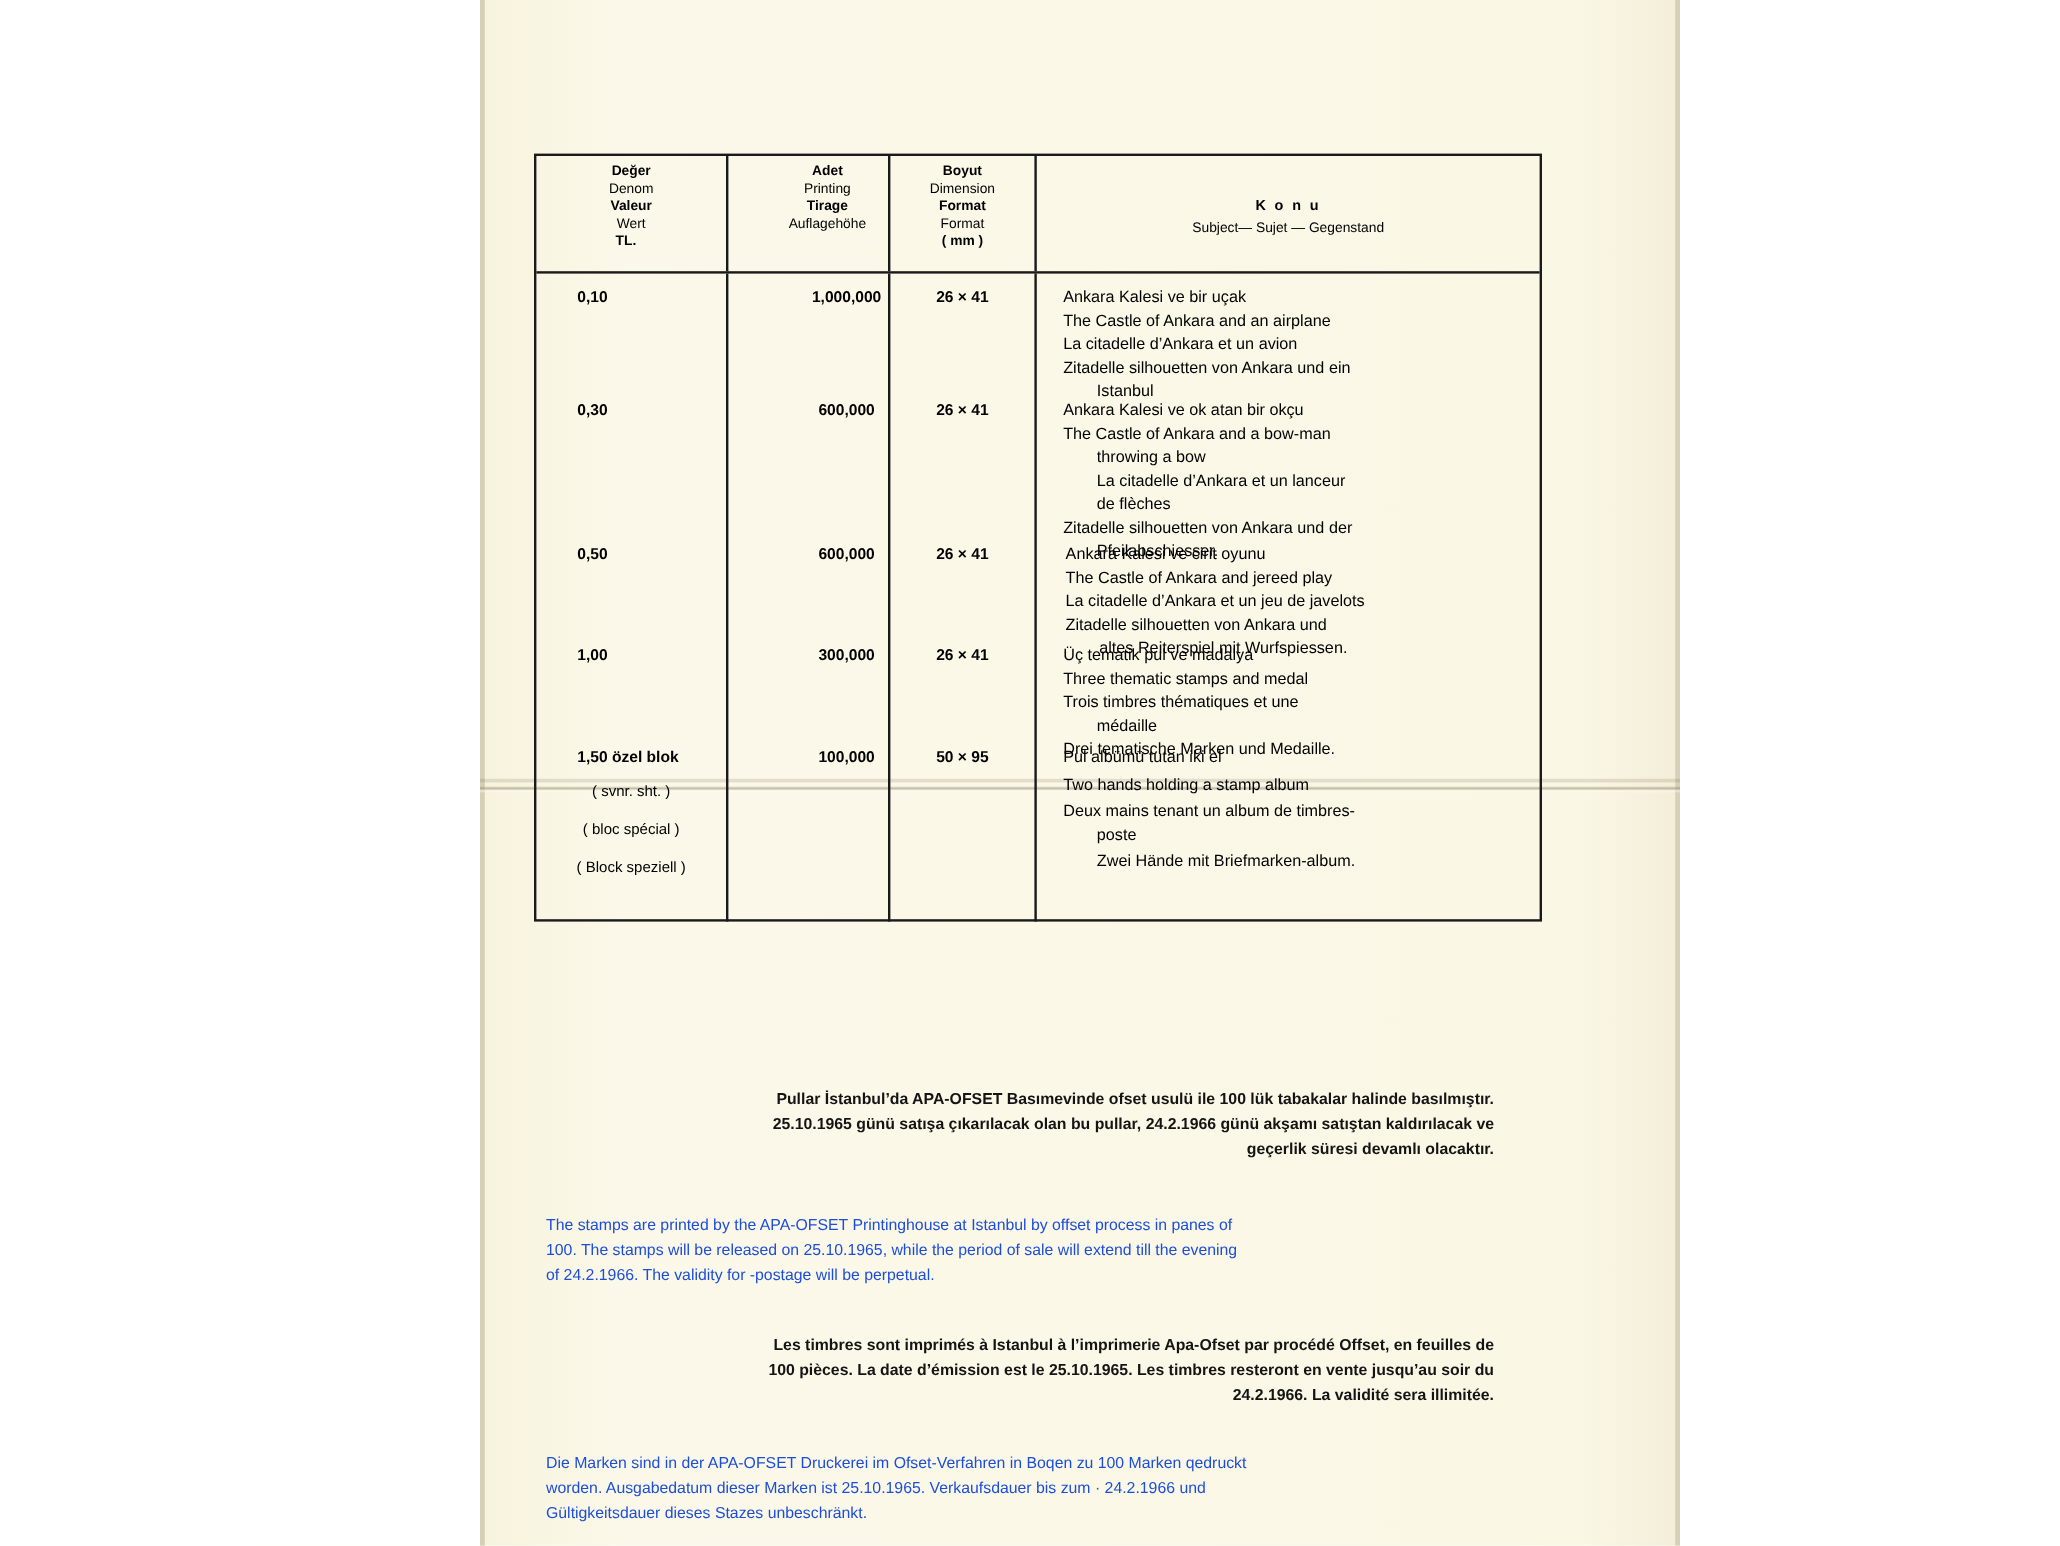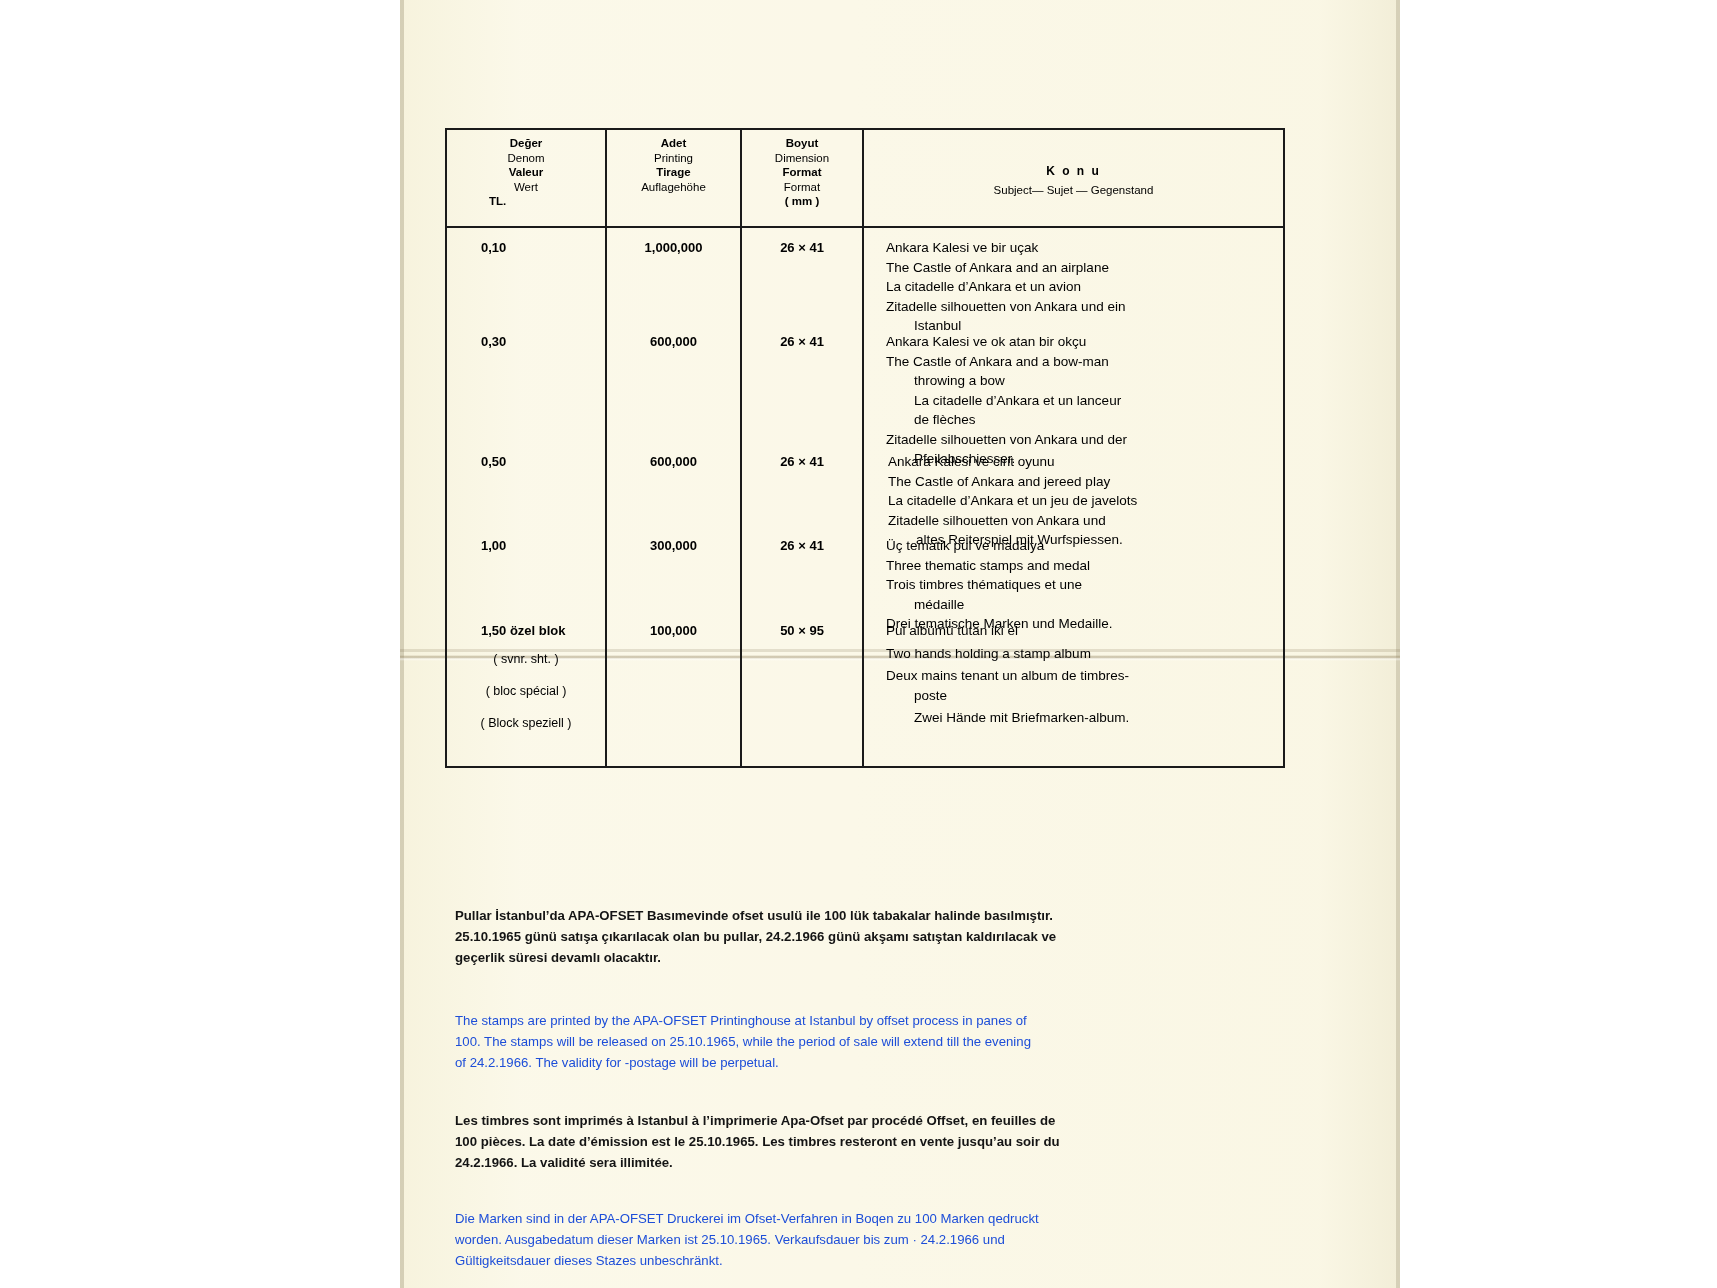--- a/index.html
+++ b/index.html
@@ -76,21 +76,21 @@
     box-sizing: border-box;
     color: #000000;
   }
   .thead {
     display: flex;
     height: 98px;
     border-bottom: 2px solid #1a1a1a;
     box-sizing: border-box;
   }
   .col1 { width: 160px; }
-  .col2 { width: 135px; }
+  .col2 { width: 135px; padding-left: 32px; }
   .col3 { width: 122px; }
   .col4 { flex: 1; border-radius: 18px; }
   .thead > div {
     box-sizing: border-box;
     border-right: 2px solid #1a1a1a;
     padding-top: 6px;
     text-align: center;
     font-size: 11.5px;
     line-height: 14.5px;
   }
@@ -148,21 +148,21 @@
 
   
   .para {
     position: absolute;
     width: 790px;
     left: 455px;
     font-size: 13.2px;
     line-height: 21px;
     color: #141414;
   }
-  .para.bold { font-weight: bold; }
+  .para.bold { font-weight: bold; text-align: right; }
   .para.light { color: #1d4ed8; }
 </style>
 </head>
 <body>
 
 <div id="page">
 
   <div class="sheet">
     <div class="sheet-inner"></div>
   </div>
@@ -172,21 +172,21 @@
   <div class="fold"></div>
 
   <div class="table-wrap">
 
     <div class="thead">
       <div class="col1">
         <div class="hb">Değer</div>
         <div class="hn">Denom</div>
         <div class="hb">Valeur</div>
         <div class="hn">Wert</div>
-        <div class="hb" style="text-align:left;padding-left:42px;">TL.</div>
+        <div class="hb" style="text-align:left;padding-left:66px;">TL.</div>
       </div>
       <div class="col2">
         <div class="hb">Adet</div>
         <div class="hn">Printing</div>
         <div class="hb">Tirage</div>
         <div class="hn">Auflagehöhe</div>
       </div>
       <div class="col3">
         <div class="hb">Boyut</div>
         <div class="hn">Dimension</div>

